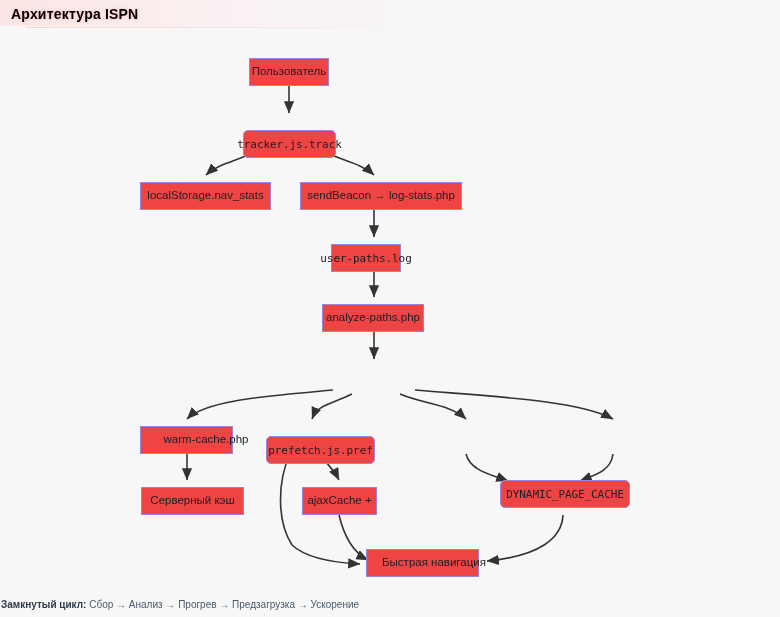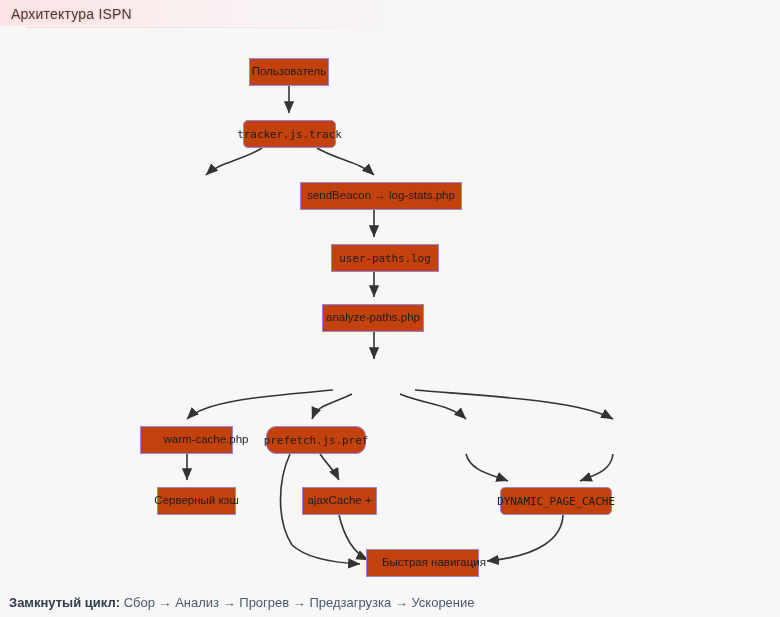--- a/index.html
+++ b/index.html
@@ -22,22 +22,22 @@
     left: 0; top: 0;
     width: 780px;
     height: 26px;
     background: linear-gradient(to right, rgba(255,214,214,0.55) 0%, rgba(255,226,226,0.30) 28%, rgba(247,247,248,0) 60%);
   }
   #page-title {
     position: absolute;
     left: 11px;
     top: 6px;
     font-size: 14px;
-    font-weight: normal;
-    color: #404040;
+    font-weight: bold;
+    color: #000000;
     letter-spacing: 0.2px;
     text-shadow: 0 0 3px rgba(255,138,128,0.55);
     white-space: nowrap;
   }
   #header-rule {
     position: absolute;
     left: 26px;
     top: 27px;
     width: 730px;
     height: 1px;
@@ -60,45 +60,45 @@
   .edge-path {
     fill: none;
     stroke: #333333;
     stroke-width: 1.6px;
   }
 
   
   .node {
     position: absolute;
     box-sizing: border-box;
-    background: #c2410c;
+    background: #ef4444;
     border: 1px solid #9a86d8;
     color: #1d1d24;
     display: flex;
     align-items: center;
     justify-content: center;
     font-size: 11.5px;
     line-height: 1;
     white-space: nowrap;
     padding: 0 9px;
     height: 28px;
   }
-  .node.rounded { border-radius: 5px; }
+  .node.rounded { border-radius: 5px; margin-top: 10px; }
   .node.mono {
     font-family: "DejaVu Sans Mono", "Liberation Mono", monospace;
     font-size: 11px;
     letter-spacing: -0.1px;
   }
 
   
   #footer {
     position: absolute;
-    left: 9px;
+    left: 1px;
     bottom: 7px;
-    font-size: 13px;
+    font-size: 10px;
     color: #3b4a5c;
     white-space: nowrap;
   }
   #footer-label {
     font-weight: bold;
     color: #2f3c4c;
   }
   #footer-flow { color: #4a5a6c; }
 </style>
 </head>
@@ -149,37 +149,38 @@
 
     <path class="edge-path" marker-end="url(#arrowhead)" d="M339,515 C344,536 352,552 368,560"></path>
 
     <path class="edge-path" marker-end="url(#arrowhead)" d="M563,515 C562,538 540,556 487,561"></path>
   </svg>
 
   <div class="node" style="left:249px; top:58px; width:80px;">Пользователь</div>
 
   <div class="node rounded mono" style="left:243px; top:120px; width:93px;">tracker.js.track</div>
 
+  <div class="node" style="left:140px; top:182px; width:131px;">localStorage.nav_stats</div>
 
   <div class="node" style="left:300px; top:182px; width:162px;">sendBeacon → log-stats.php</div>
 
-  <div class="node mono" style="left:331px; top:244px; width:108px;">user-paths.log</div>
+  <div class="node mono" style="left:331px; top:244px; width:70px;">user-paths.log</div>
 
   <div class="node" style="left:322px; top:304px; width:102px;">analyze-paths.php</div>
 
 
   <div class="node" style="left:140px; top:426px; width:93px;padding-left:48px;">warm-cache.php</div>
 
-  <div class="node rounded mono" style="left:266px; top:426px; width:100px;border-radius:10px;">prefetch.js.pref</div>
+  <div class="node rounded mono" style="left:266px; top:426px; width:109px;">prefetch.js.pref</div>
 
 
 
-  <div class="node" style="left:141px; top:487px; width:79px;margin-left:16px;">Серверный кэш</div>
+  <div class="node" style="left:141px; top:487px; width:103px;">Серверный кэш</div>
 
   <div class="node" style="left:302px; top:487px; width:75px;">ajaxCache +</div>
 
-  <div class="node rounded mono" style="left:500px; top:487px; width:112px;">DYNAMIC_PAGE_CACHE</div>
+  <div class="node rounded mono" style="left:500px; top:470px; width:130px;">DYNAMIC_PAGE_CACHE</div>
 
   <div class="node" style="left:366px; top:549px; width:113px;padding-left:32px;">Быстрая навигация</div>
 
 </div>
 
 <div id="footer"><span id="footer-label">Замкнутый цикл:</span><span id="footer-flow"> Сбор → Анализ → Прогрев → Предзагрузка → Ускорение</span></div>
 
 </body></html>

